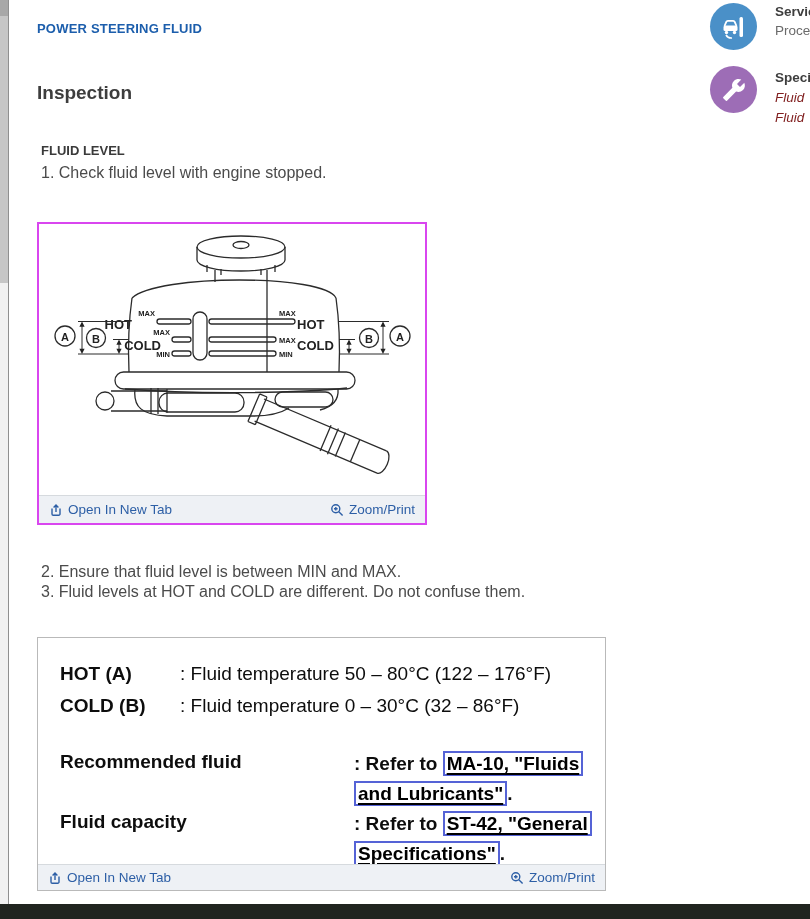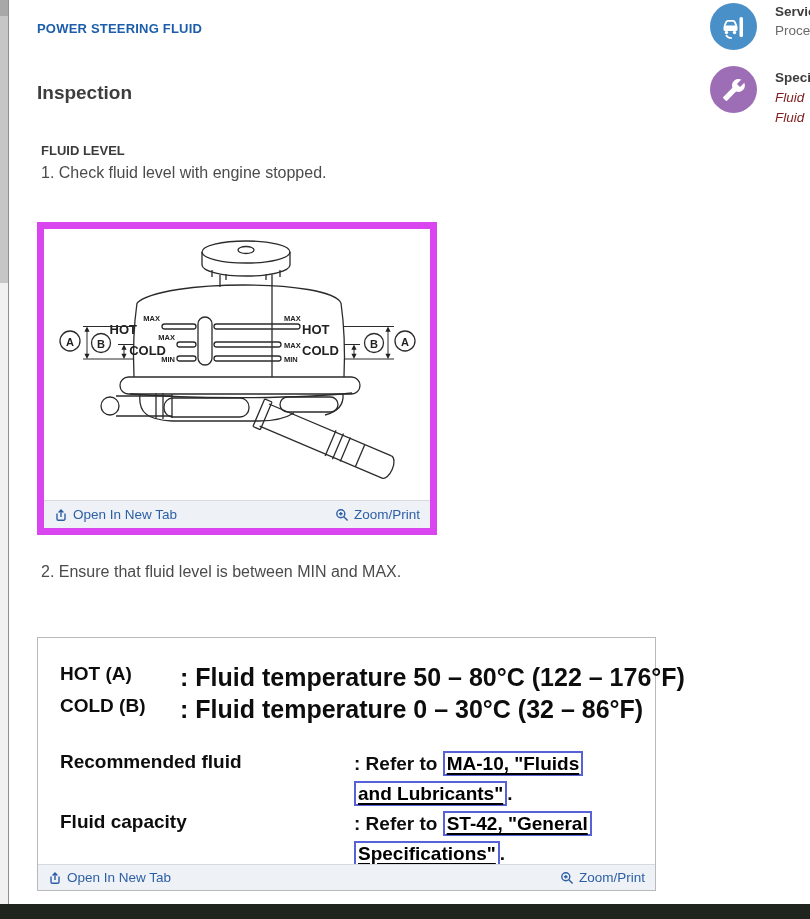--- a/index.html
+++ b/index.html
@@ -15,31 +15,31 @@
   
   .h-main{position:absolute;left:37px;top:21px;font-size:13px;font-weight:bold;color:#1c5eac;letter-spacing:.2px;}
   .h-sub{position:absolute;left:37px;top:82px;font-size:19px;font-weight:bold;color:#3d3d3d;}
   .h-sec{position:absolute;left:41px;top:143px;font-size:13px;font-weight:bold;color:#3a3a3a;}
   .step{position:absolute;left:41px;font-size:16px;color:#4b4b4b;}
   .step1{top:164px;}
   .step2{top:563px;}
   .step3{top:583px;}
 
   
-  .figbox{position:absolute;left:37px;top:222px;width:386px;height:299px;border:7px solid #d946ef;background:#fff;box-sizing:content-box;}
+  .figbox{position:absolute;left:37px;top:222px;width:386px;height:299px;border:2px solid #d946ef;background:#fff;box-sizing:content-box;}
   .figbox .drawing{position:absolute;left:0;top:0;width:386px;height:270px;}
   .figfooter{position:absolute;left:0;bottom:0;width:100%;height:28px;background:#eef1f5;border-top:1px solid #d6dade;
     display:flex;align-items:center;justify-content:space-between;padding:0 10px;box-sizing:border-box;}
   .flink{display:flex;align-items:flex-end;gap:5px;color:#2d5fa6;font-size:13.5px;cursor:pointer;}
   .flink svg{display:block;}
 
   
-  .tblbox{position:absolute;left:37px;top:637px;width:619px;height:254px;border:1px solid #b9b9b9;background:#fff;box-sizing:border-box;}
+  .tblbox{position:absolute;left:37px;top:637px;width:569px;height:254px;border:1px solid #b9b9b9;background:#fff;box-sizing:border-box;}
   .trow-label{position:absolute;left:22px;font-size:19px;font-weight:bold;color:#0d0d0d;}
-  .trow-value{position:absolute;left:142px;font-size:25px;font-weight:bold;color:#0d0d0d;white-space:nowrap;}
+  .trow-value{position:absolute;left:142px;font-size:19px;font-weight:normal;color:#0d0d0d;white-space:nowrap;}
   .rrow-value{position:absolute;left:316px;width:292px;font-size:19px;font-weight:bold;color:#0d0d0d;line-height:30px;}
   .tbl-link{color:#000;border:2px solid #5563d6;padding:0 2px;text-decoration:underline;text-decoration-thickness:2px;text-underline-offset:3px;cursor:pointer;}
   .tblfooter{position:absolute;left:0;bottom:0;width:100%;height:26px;background:#eef1f5;border-top:1px solid #d6dade;
     display:flex;align-items:center;justify-content:space-between;padding:0 10px;box-sizing:border-box;}
 
   
   .side-circle{position:absolute;left:710px;width:47px;height:47px;border-radius:50%;display:flex;align-items:center;justify-content:center;}
   .c1{top:3px;background:#4a90c8;}
   .c2{top:66px;background:#9d6db6;}
   .side-text{position:absolute;left:775px;font-size:13.5px;white-space:nowrap;}
@@ -155,20 +155,21 @@
         <svg width="14" height="14" viewBox="0 0 14 14" fill="none" stroke="#2d5fa6" stroke-width="1.4">
           <circle cx="5.8" cy="5.8" r="4"></circle>
           <path d="M8.8 8.8 L12.6 12.6 M4 5.8 h3.6 M5.8 4 v3.6"></path>
         </svg>
         <span>Zoom/Print</span>
       </div>
     </div>
   </div>
 
   <div class="step step2">2. Ensure that fluid level is between MIN and MAX.</div>
+  <div class="step step3">3. Fluid levels at HOT and COLD are different. Do not confuse them.</div>
 
   <div class="tblbox">
     <div class="trow-label" style="top:25px;">HOT (A)</div>
     <div class="trow-value" style="top:25px;">: Fluid temperature 50 – 80°C (122 – 176°F)</div>
     <div class="trow-label" style="top:57px;">COLD (B)</div>
     <div class="trow-value" style="top:57px;">: Fluid temperature 0 – 30°C (32 – 86°F)</div>
 
     <div class="trow-label" style="top:113px;">Recommended fluid</div>
     <div class="rrow-value" style="top:111px;">
       <span>: Refer to </span><span class="tbl-link">MA-10, "Fluids</span><br>

